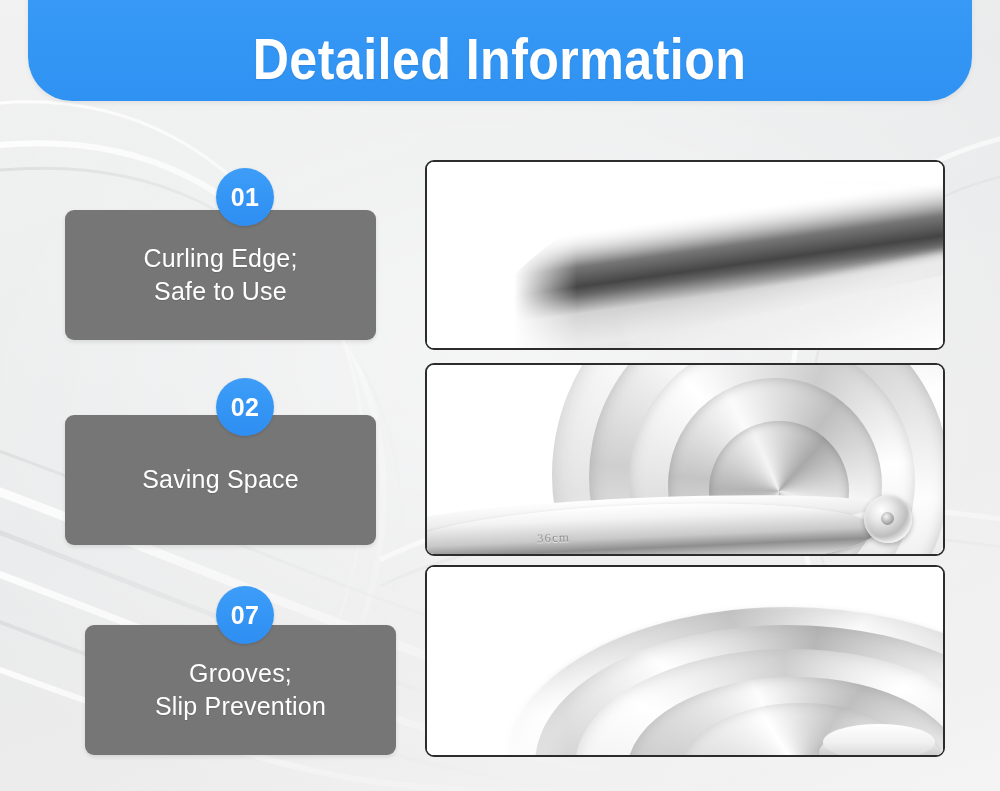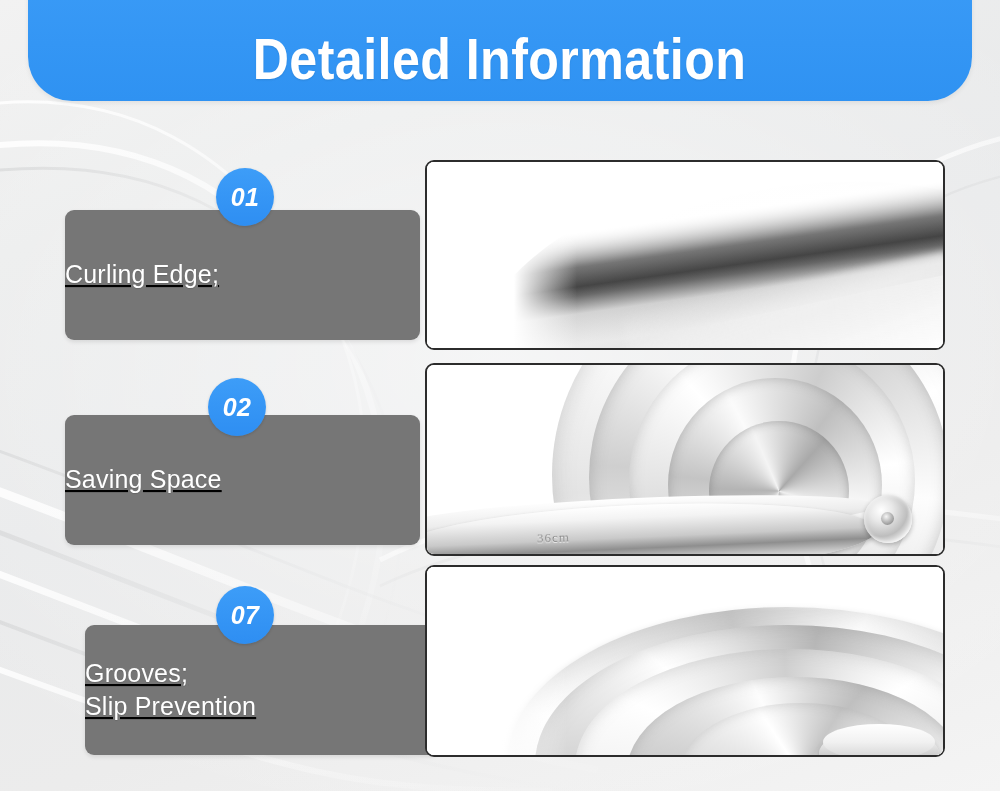--- a/index.html
+++ b/index.html
@@ -60,29 +60,28 @@
   
   .feature-row { position:absolute; left:0; }
   .feature-row.r1 { top:155px; }
   .feature-row.r2 { top:363px; }
   .feature-row.r3 { top:560px; }
 
   
   .label-panel {
     position:absolute;
     left:65px;
-    width:355px;
+    width:311px;
     height:130px;
     background:#767676;
     border-radius:9px;
     box-shadow:0 2px 4px rgba(0,0,0,0.10);
     display:flex; flex-direction:column;
-    justify-content:center;
+    align-items:center; justify-content:center;
     z-index:2;
-    text-decoration:underline;
   }
   .r1 .label-panel { top:55px; }
   .r2 .label-panel { top:52px; }
   .r3 .label-panel { top:65px;margin-left:20px; }
 
   .label-line {
     color:#ffffff;
     font-size:25px;
     font-weight:normal;
     line-height:1.33;
@@ -96,24 +95,23 @@
     position:absolute;
     width:58px; height:58px;
     border-radius:50%;
     background:linear-gradient(180deg,#3d9df8 0%,#2e8ef2 100%);
     color:#ffffff;
     display:flex; align-items:center; justify-content:center;
     font-size:25px; font-weight:bold;
     letter-spacing:0.4px;
     box-shadow:0 1px 3px rgba(0,0,0,0.15);
     z-index:4;
-    font-style:italic;
   }
   .r1 .num-badge { left:216px; top:13px; }
-  .r2 .num-badge { left:208px; top:15px; }
+  .r2 .num-badge { left:216px; top:15px; }
   .r3 .num-badge { left:216px; top:26px; }
 
   
   .photo-card {
     position:absolute;
     left:425px;
     width:520px;
     background:#ffffff;
     border:2px solid #2c2c2c;
     border-radius:9px;
@@ -329,20 +327,21 @@
   <div class="bg-vignette"></div>
 
   <div class="banner">
     <div class="banner-title">Detailed Information</div>
   </div>
 
   <div class="feature-row r1">
 
     <div class="label-panel">
       <div class="label-line">Curling Edge;</div>
+      <div class="label-line">Safe to Use</div>
     </div>
 
     <div class="num-badge">01</div>
 
     <div class="photo-card">
       <div class="photo-inner">
         <div class="rim-body"></div>
         <div class="rim-dark"></div>
         <div class="rim-hl"></div>
         <div class="rim-sheen"></div>

